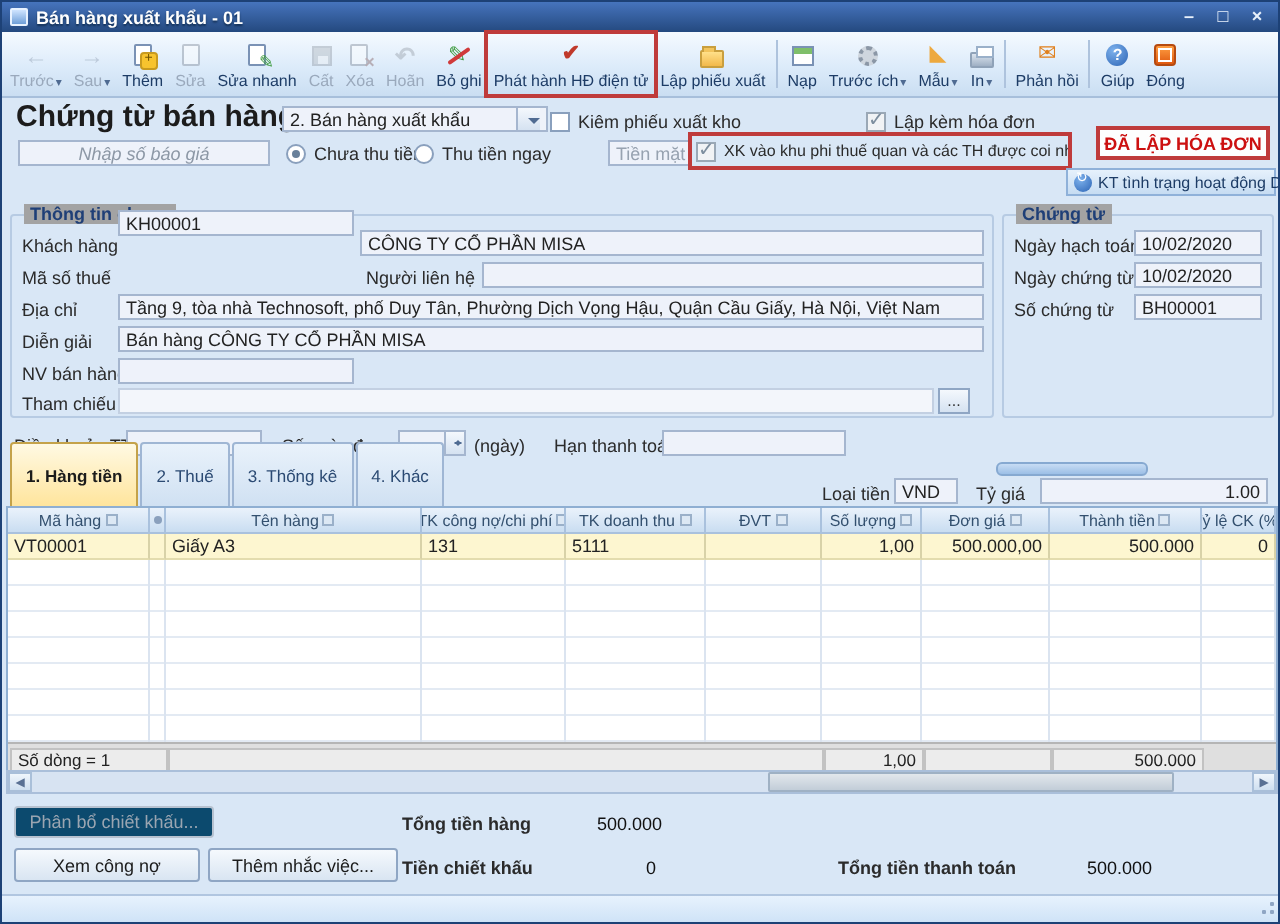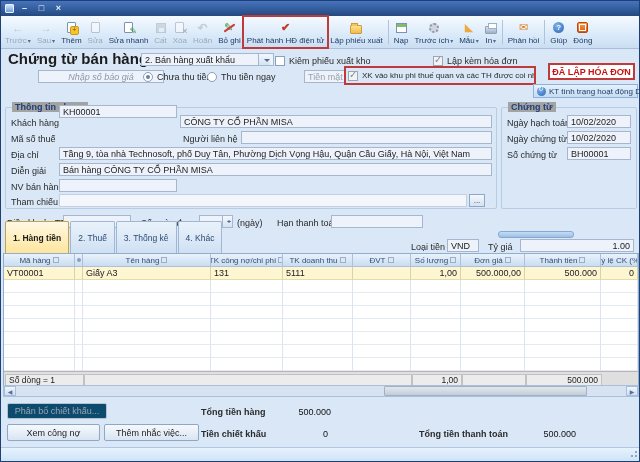--- a/index.html
+++ b/index.html
@@ -47,21 +47,21 @@
   .ic-mail { font-size:11px; color:#e0811f; line-height:1; }
   .ic-help { width:11px; height:11px; border-radius:50%; background:radial-gradient(circle at 35% 30%,#7db1ec,#2c64b5); color:#fff; font-size:8px; font-weight:bold; display:inline-flex; align-items:center; justify-content:center; }
   .ic-help::after { content:'?'; }
   .ic-closeapp { width:11px; height:11px; border-radius:2px; background:linear-gradient(#ff9f43,#e0590f); border:1px solid #b54a10; display:inline-flex; align-items:center; justify-content:center; }
   .ic-closeapp::after { content:''; width:5px; height:5px; border:1px solid #fff; }
 
   
   .doc-title { position:absolute; left:7px; top:49px; font-size:15px; font-weight:bold; color:#1c1c1c; }
   .field { background:#eef2fa; border:1px solid #a5b6cf; font-size:9px; color:#222; display:flex; align-items:center; padding:0 3px; height:13px; white-space:nowrap; overflow:hidden; position:absolute; }
   .field.right { justify-content:flex-end; }
-  .field.center { justify-content:center;margin-left:29px; }
+  .field.center { justify-content:center; }
   .combo::after { content:''; margin-left:auto; border-left:1px solid #a5b6cf; align-self:stretch; width:11px; background:linear-gradient(#f4f8fd,#d5e2f1); }
   .combo-arrow { position:absolute; right:3px; top:5px; width:0; height:0; border:3px solid transparent; border-top-color:#4f6b92; }
   .lab { position:absolute; font-size:9px; color:#2b2b2b; white-space:nowrap; }
   .lab.b { font-weight:bold; }
   .cb { width:10px; height:10px; background:#fff; border:1px solid #8aa0bd; display:inline-block; position:relative; flex:none; }
   .cb.checked { background:#f1f3f5; border-color:#9aa8b6; }
   .cb.checked::after { content:'\2713'; position:absolute; left:0px; top:-3px; font-size:10px; color:#7d8e9e; }
   .rd { width:10px; height:10px; border-radius:50%; background:#fff; border:1px solid #8aa0bd; display:inline-block; position:relative; flex:none; }
   .rd.sel::after { content:''; position:absolute; left:2px; top:2px; width:4px; height:4px; border-radius:50%; background:#68809a; }
   .ck-row { position:absolute; display:flex; align-items:center; gap:4px; font-size:9px; color:#2b2b2b; white-space:nowrap; }
@@ -121,20 +121,21 @@
       radial-gradient(circle at 3px 5px,#8fa6c4 1px,transparent 1.2px),
       radial-gradient(circle at 7px 9px,#8fa6c4 0,transparent 1.2px); }
 </style>
 </head>
 <body>
 
 <div id="window">
 
   <div class="titlebar">
     <span class="app-ic"></span>
+    <span class="t-title">Bán hàng xuất khẩu - 01</span>
     <span class="win-btn">–</span>
     <span class="win-btn">□</span>
     <span class="win-btn">×</span>
   </div>
 
   <div class="toolbar">
     <div class="tb-btn disabled">
       <span class="icw">
           <span class="ic-arrow ic-any">←</span>
         </span>

